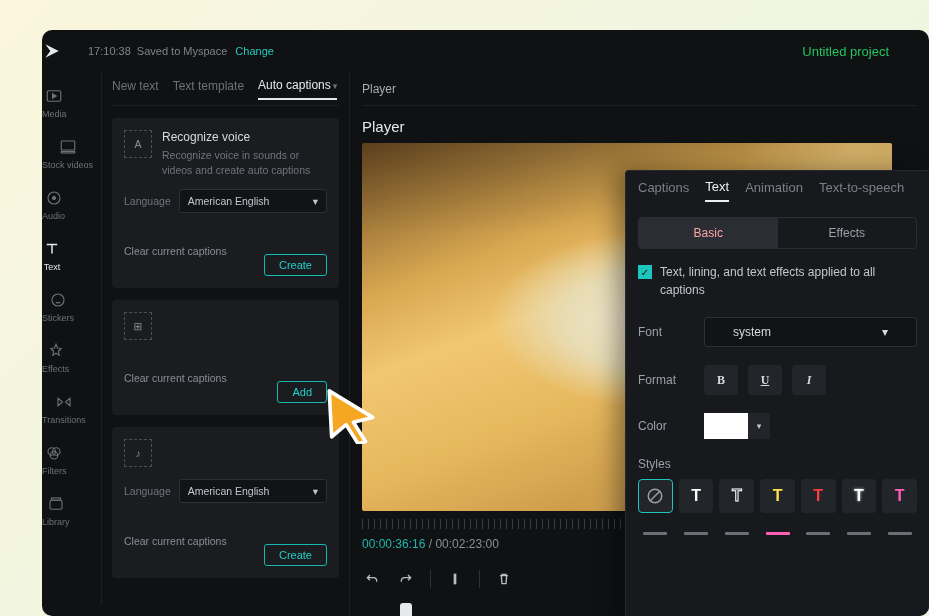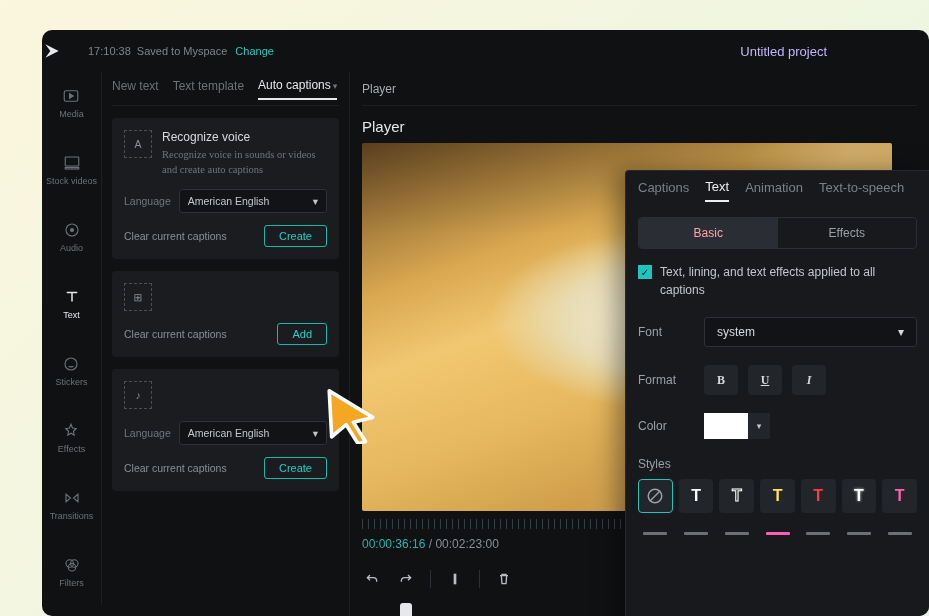--- a/index.html
+++ b/index.html
@@ -11,26 +11,26 @@
     position: relative; overflow: hidden; color: #b9bdc2;
   }
 
   
   .topbar { height: 42px; display: flex; align-items: center; padding: 0 0; font-size: 11px; color: #7f848b; }
   .logo { width: 20px; height: 20px; margin-right: 26px; display:flex; align-items:center; justify-content:center;}
   .logo svg { width: 20px; height: 20px; }
   .ts { margin-right: 6px; }
   .saved { margin-right: 8px; }
   .change { color: #24c8bf; cursor: pointer; }
-  .proj-title { margin-left: auto; margin-right: 102px; color: #c4b5fd; font-size: 13px; }
+  .proj-title { margin-left: auto; margin-right: 40px; color: #22c55e; font-size: 13px; }
 
   
   .rail {
     position: absolute; left: 0; top: 42px; bottom: 11px; width: 60px;
-    display: flex; flex-direction: column; align-items: center; gap: 34px; padding-top: 14px;
+    display: flex; flex-direction: column; align-items: flex-start; gap: 18px; padding-top: 14px;
     border-right: 1px solid #1c1f23;
   }
   .rail-item { display: flex; flex-direction: column; align-items: center; gap: 3px; font-size: 9px; color: #6d7278; cursor: pointer; }
   .rail-item.active { color: #e6e8eb; }
   .rail-ico { width: 20px; height: 20px; display:flex; align-items:center; justify-content:center; }
   .rail-ico svg { width: 18px; height: 18px; stroke: currentColor; fill: none; stroke-width: 1.5; }
 
   
   .mid {
     position: absolute; left: 60px; top: 42px; width: 248px; bottom: 0;
@@ -41,32 +41,32 @@
   .tab.active { color: #e6e8eb; border-bottom: 2px solid #e6e8eb; }
   .chev { font-size: 9px; margin-left: 2px; color:#6d7278; }
 
   .card {
     background: #1a1c20; border-radius: 4px; padding: 12px; margin-top: 12px;
     font-size: 10.5px; color: #70757c;
   }
   .card-head { display:flex; gap:10px; }
   .card-ico { width: 28px; height: 28px; flex:0 0 28px; display:flex; align-items:center; justify-content:center; border:1px dashed #4a4e55; color:#8a8f96;}
   .card-title { color: #d6d9dd; font-size: 12px; margin-bottom: 4px; }
-  .card-desc { line-height: 1.4; font-family: Liberation Serif, serif; }
+  .card-desc { line-height: 1.4; }
   .card-row { display:flex; align-items:center; gap:8px; margin-top: 12px; }
   .lang-label { font-size: 10.5px; }
   .select {
     flex:1; height: 24px; background:#111317; border:1px solid #2d3137; border-radius:3px;
     display:flex; align-items:center; justify-content:space-between; padding:0 8px; font-size:10.5px; color:#c3c7cc; cursor:pointer;
   }
   .card-footer { display:flex; align-items:center; justify-content:space-between; margin-top:12px;}
   .clear { font-size: 10.5px; color:#8a8f96; cursor:pointer;}
   .btn-action {
     border:1px solid #16b9b0; color:#21d0c6; background:transparent; font-size:11px;
-    padding: 4px 14px; border-radius:3px; cursor:pointer;
+    padding: 4px 14px; border-radius:3px; cursor:pointer;margin-top:29px;
   }
 
   
   .player-area { position:absolute; left:308px; top:42px; right:0; bottom:0; padding: 0 12px; }
   .player-crumb { font-size: 12px; color:#a7abb1; height:34px; display:flex; align-items:center; border-bottom:1px solid #1c1f23;}
   .player-title { font-size: 15px; color:#e6e8eb; margin: 12px 0 8px 0; }
   .video {
     width: 530px; height: 368px; border-radius:2px; overflow:hidden; position:relative;
     background:
       radial-gradient(ellipse 300px 150px at 58% 48%, #f3ecd8 0%, #e8dcb4 35%, rgba(232,220,180,0) 60%),
@@ -105,21 +105,21 @@
   .ptabs { display:flex; gap:16px; height:38px; align-items:center; font-size:13px; color:#7b8087;}
   .ptab { cursor:pointer; padding-bottom:6px;}
   .ptab.active { color:#eceef1; border-bottom:2px solid #eceef1;}
   .segment { display:flex; margin-top:8px; border:1px solid #2b2f35; border-radius:4px; overflow:hidden; font-size:12px;}
   .seg { flex:1; text-align:center; padding:8px 0; color:#9aa0a7; cursor:pointer;}
   .seg.active { background:#2a2e34; color:#fca5a5;}
   .check-row { display:flex; align-items:flex-start; gap:8px; margin-top:14px; font-size:12px; color:#c3c7cc; line-height:1.5;}
   .checkbox { width:14px; height:14px; background:#1cc6bc; flex:0 0 14px; margin-top:2px; display:flex; align-items:center; justify-content:center; color:#0e1012; font-size:10px;}
   .prop-row { display:flex; align-items:center; margin-top:18px; font-size:12px;}
   .prop-label { width:66px; color:#9aa0a7;}
-  .prop-select { flex:1; height:30px; background:#111317; border:1px solid #2d3137; border-radius:3px; display:flex; align-items:center; justify-content:space-between; padding:0 12px; color:#d6d9dd; cursor:pointer;}
+  .prop-select { flex:1; height:30px; background:#111317; border:1px solid #2d3137; border-radius:3px; display:flex; align-items:center; justify-content:space-between; padding:0 28px; color:#d6d9dd; cursor:pointer;}
   .fmt-group { display:flex; gap:10px;}
   .fmt-btn { width:34px; height:30px; background:#22252a; border-radius:4px; display:flex; align-items:center; justify-content:center; color:#d6d9dd; cursor:pointer; font-weight:bold; font-family: Georgia, serif;}
   .fmt-btn.u { text-decoration: underline; }
   .fmt-btn.i { font-style: italic; }
   .color-swatch { display:flex;}
   .swatch { width:44px; height:26px; background:#fff;}
   .swatch-dd { width:22px; height:26px; background:#22252a; display:flex; align-items:center; justify-content:center; color:#c3c7cc; font-size:9px; cursor:pointer;}
   .styles-label { margin-top:18px; font-size:12px; color:#9aa0a7;}
   .style-grid { display:flex; gap:6px; margin-top:8px; }
   .style-cell { width:36px; height:34px; background:#22252a; border-radius:4px; display:flex; align-items:center; justify-content:center; font-weight:bold; font-size:16px; cursor:pointer;}

